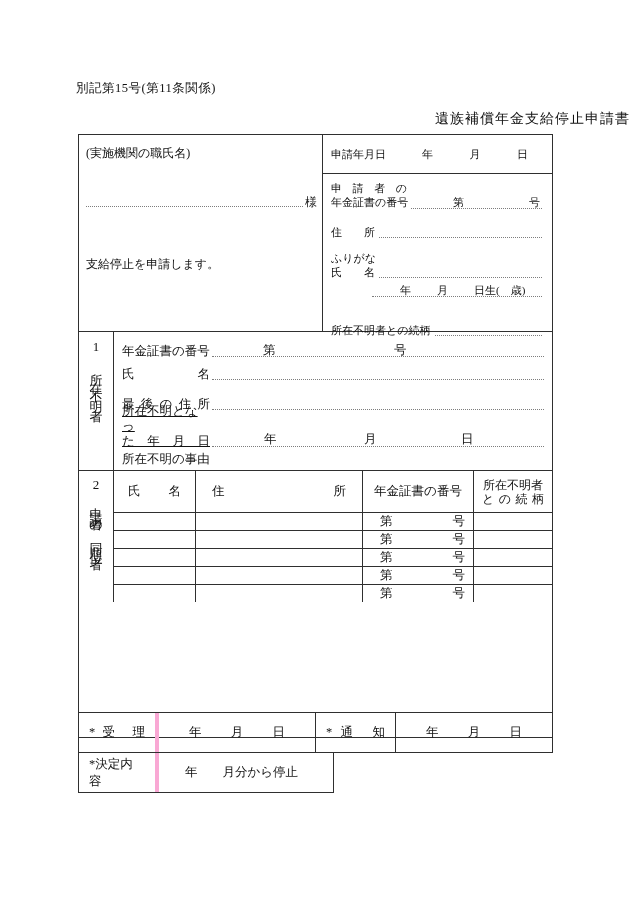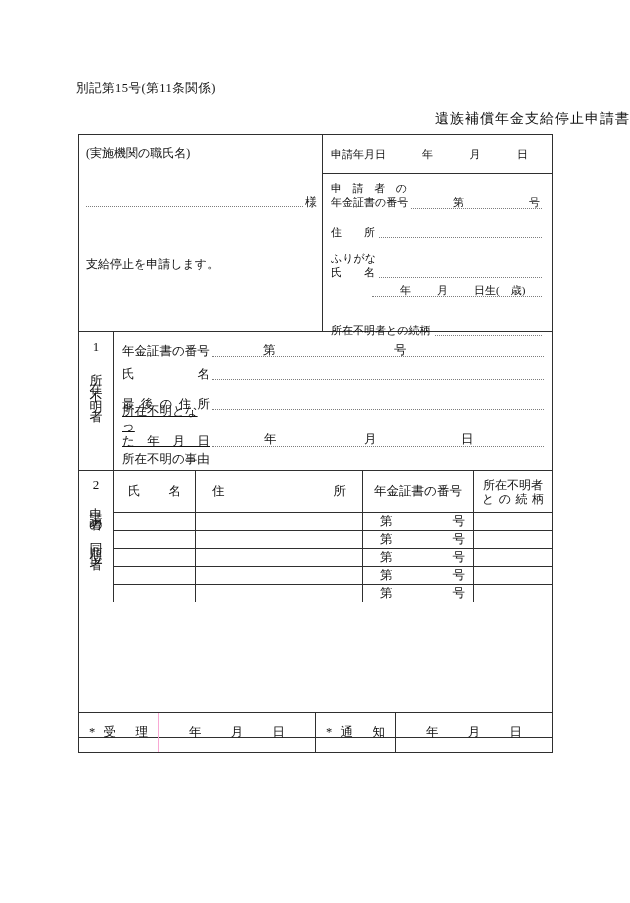--- a/index.html
+++ b/index.html
@@ -80,21 +80,21 @@
   .h-rel1 { text-align:center; font-size:12px; line-height:14px; }
   .h-rel2 { padding:0 8px; font-size:12px; line-height:14px; }
   .s2r { flex:1; display:flex; border-bottom:1px solid #2f2f2f; }
   .s2r:last-child { border-bottom:none; }
   .s2r .c-cert { display:flex; align-items:center; justify-content:space-between; padding:0 8px 0 17px; }
 
   
   .decision { position:absolute; left:78px; top:712px; width:475px; font-size:12.5px; }
   .d-row1 { display:flex; height:41px; border:1px solid #2f2f2f; align-items:stretch; }
   .d-row1 > div, .d-row2 > div { display:flex; align-items:center; }
-  .dc1 { width:80px; border-right:1px solid #f9a8d4; }
+  .dc1 { width:80px; border-right:4px solid #f9a8d4; }
   .dc2 { width:157px; border-right:1px solid #2f2f2f; }
   .dc3 { width:80px; border-right:1px solid #2f2f2f; }
   .dc4 { flex:1; }
   .dlabel { width:100%; padding:0 10px; }
   .dval { width:100%; padding:0 30px; }
   .d-row2 { display:flex; height:40px; width:256px; border:1px solid #2f2f2f; border-top:none; }
   .dc5 { flex:1; padding-left:26px; }
 </style>
 </head>
 <body>
@@ -276,15 +276,21 @@
       <div class="dc2">
           <span class="jl dval">年 月 日</span>
         </div>
       <div class="dc3">
           <span class="jl dlabel">*通 知</span>
         </div>
       <div class="dc4">
           <span class="jl dval">年 月 日</span>
         </div>
     </div>
+    <div class="d-row2">
+      <div class="dc1">
+          <span class="dlabel">*決定内容</span>
+        </div>
+      <div class="dc5">年　　月分から停止</div>
+    </div>
   </div>
 
 </div>
 
 </body></html>

